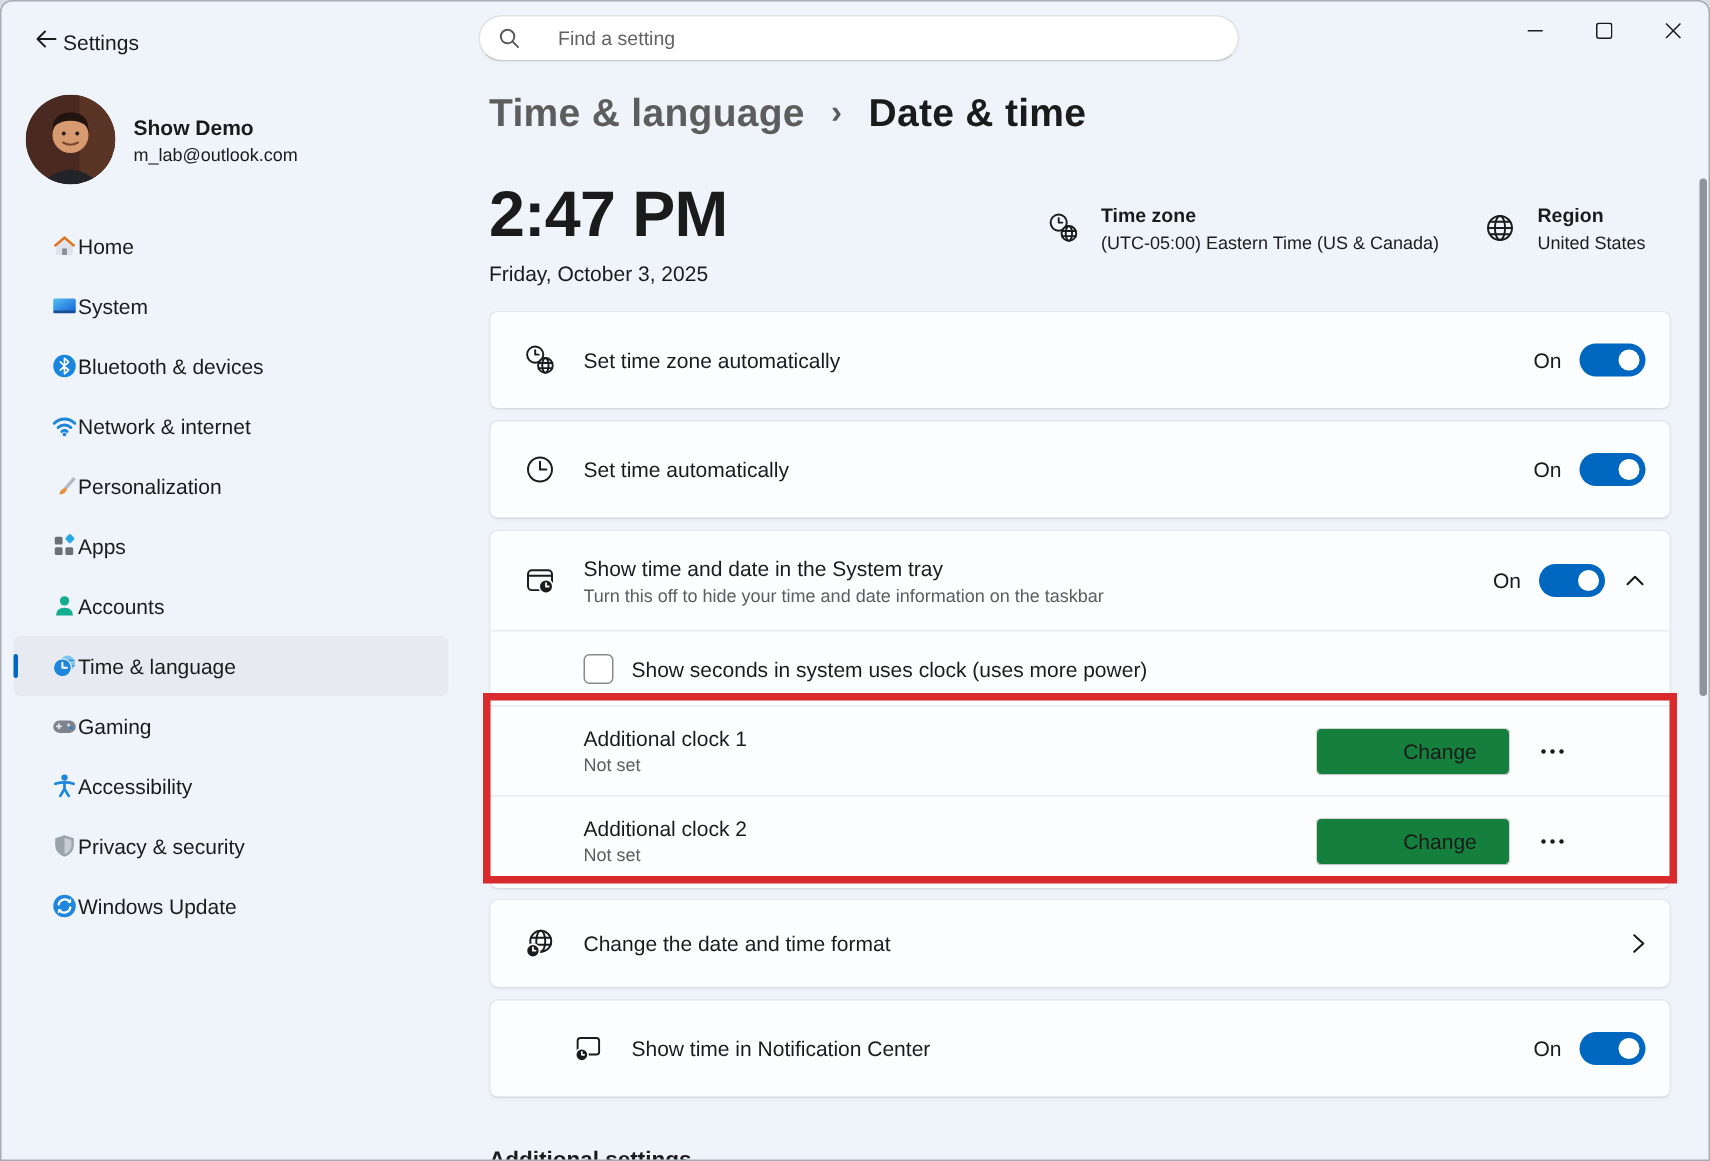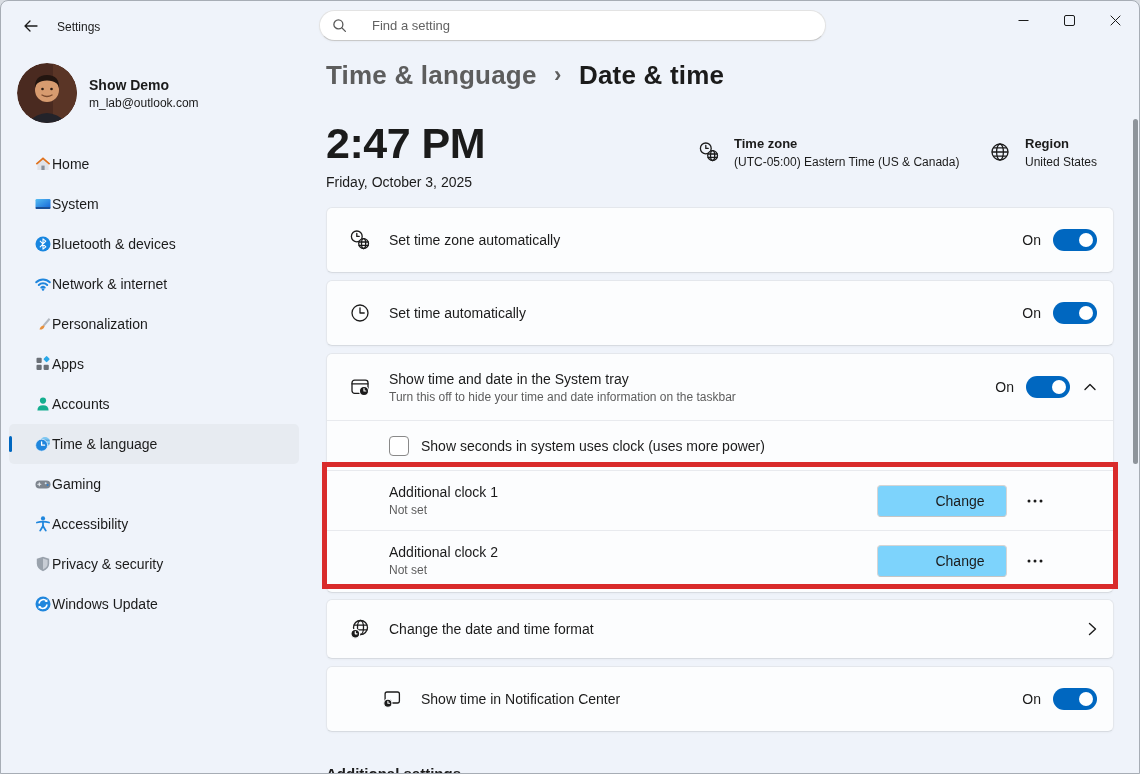--- a/index.html
+++ b/index.html
@@ -10,21 +10,21 @@
     font-family:"Liberation Sans", sans-serif;
     border:1px solid #a7adb5; border-radius:8px 8px 0 0;
   }
   svg { display:block; }
   .stroke { stroke:#1b1b1b; stroke-width:1.3; fill:none; stroke-linecap:round; stroke-linejoin:round; }
 
   
   .titlebar { position:absolute; left:0; top:0; right:0; height:50px; }
   .back-btn { position:absolute; left:14px; top:12px; width:32px; height:26px; border-radius:4px;
               display:flex; align-items:center; justify-content:center; cursor:pointer; }
-  .app-title { position:absolute; left:56px; top:19px; font-size:12px;text-align:center; }
+  .app-title { position:absolute; left:41px; top:19px; font-size:14px;text-align:center; }
   .searchbox { position:absolute; left:318px; top:9px; width:507px; height:31px; background:#ffffff;
                border:1px solid #e3e3e3; border-bottom:1px solid #c9c9c9; border-radius:16px;
                display:flex; align-items:center; padding:0 12px; cursor:text;
                box-shadow:0 1px 2px rgba(0,0,0,.04);gap:16px; }
   .search-ph { color:#626262; font-size:13px; margin-left:9px; }
   .caption-btns { position:absolute; right:1px; top:1px; display:flex; }
   .cap-btn { width:46px; height:36px; display:flex; align-items:center; justify-content:center; cursor:pointer; }
 
   
   .profile { position:absolute; left:16px; top:62px; display:flex; align-items:center; gap:12px; }
@@ -64,21 +64,21 @@
             position:relative; cursor:pointer; flex:0 0 auto; }
   .toggle .knob { position:absolute; right:4px; top:4px; width:14px; height:14px; border-radius:50%; background:#fff; }
   .chev-btn { margin-left:13px; cursor:pointer; display:flex; align-items:center; justify-content:center; }
 
   .subrow { border-top:1px solid #e8eaee; display:flex; align-items:center; padding:0 16px 0 62px; }
   .checkbox { width:20px; height:20px; border:1px solid #898989; border-radius:4px; background:#fff;
               margin-right:12px; cursor:pointer; flex:0 0 auto; }
   .chk-lbl { font-size:14px; }
   .clk-title { font-size:14px; }
   .clk-val { font-size:12px; color:#5d5d5d; margin-top:3px; }
-  .change-btn { width:130px; height:32px; background:#7dd3fc; border:1px solid #d5d5d5;
+  .change-btn { width:130px; height:32px; background:#15803d; border:1px solid #d5d5d5;
                 border-bottom-color:#c5c5c5; border-radius:4px; font-size:14px; color:#1b1b1b;
                 font-family:"Liberation Sans", sans-serif; cursor:pointer;padding-left:36px; }
   .more-btn { width:40px; height:32px; margin-left:8px; margin-right:42px; border-radius:4px;
               display:flex; align-items:center; justify-content:center; cursor:pointer; }
   .clockrow .right { margin-right:0; }
 
   .highlight-box { position:absolute; left:321px; top:461px; width:796px; height:127px;
                    border:5px solid var(--highlight); z-index:6; pointer-events:none; }
 
   .partial-heading { position:absolute; left:325px; top:764px; font-size:15px; font-weight:bold; }

